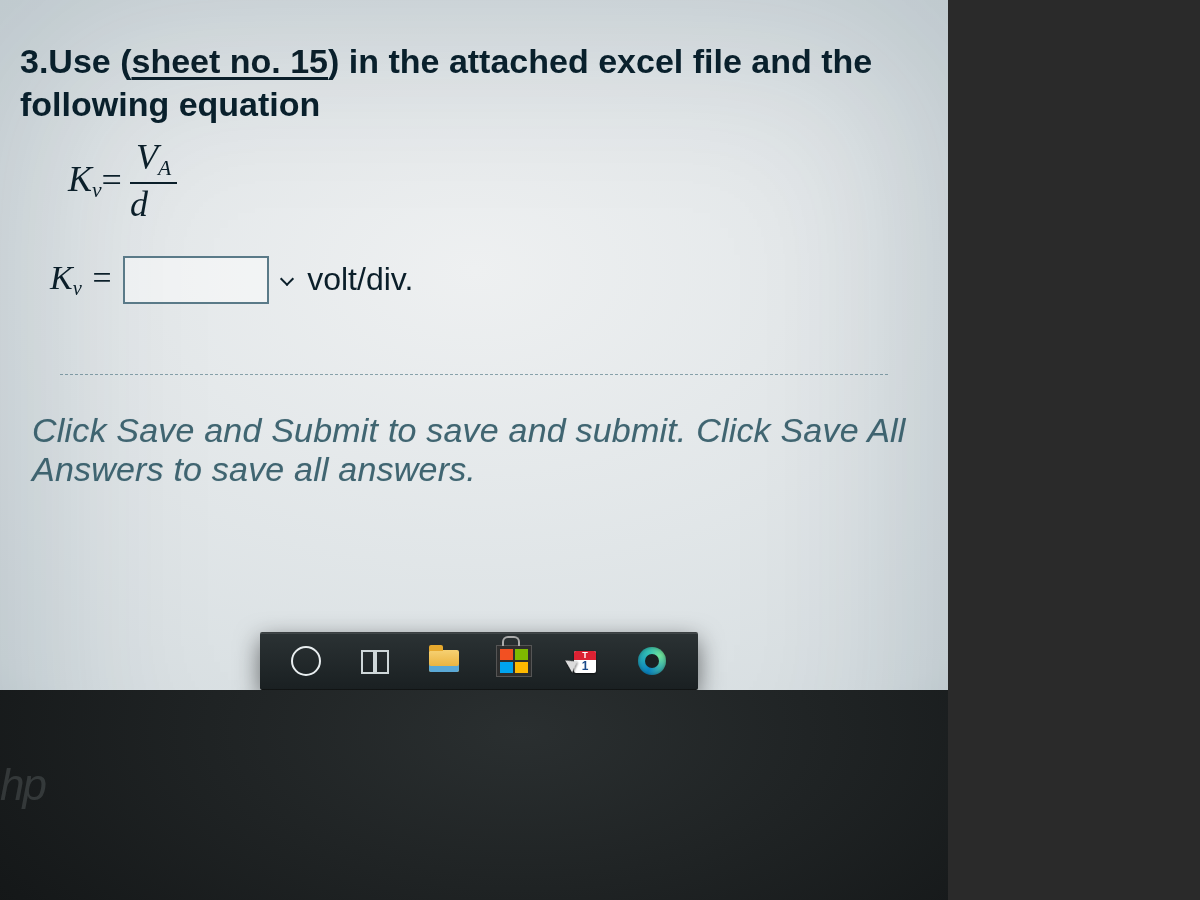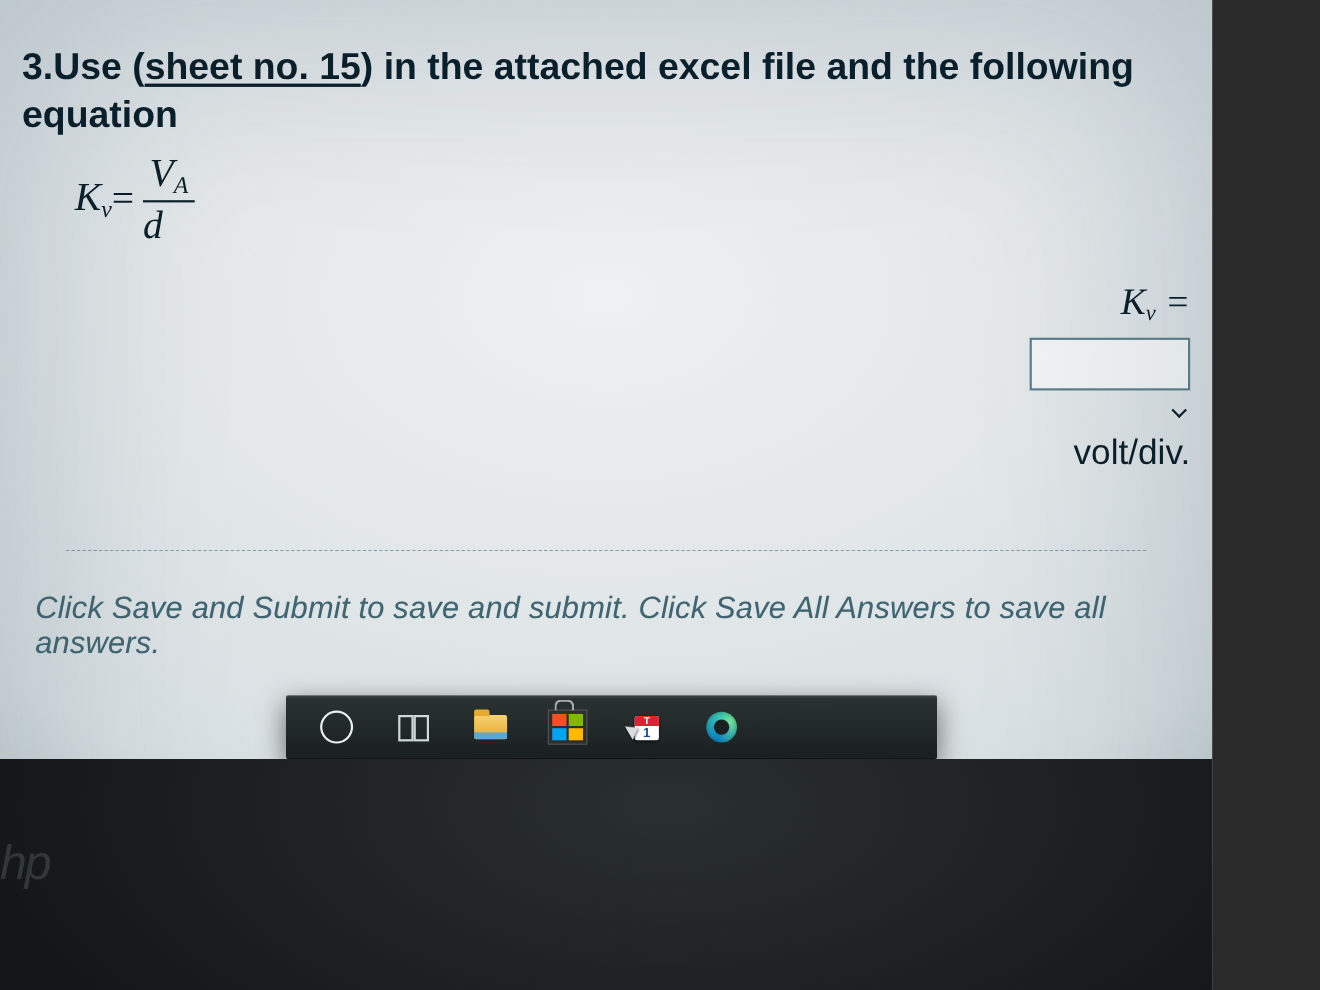--- a/index.html
+++ b/index.html
@@ -6,21 +6,21 @@
     margin: 0;
     padding: 0;
     width: 1200px;
     height: 900px;
     overflow: hidden;
     font-family: Arial, Helvetica, sans-serif;
     background: #2a2a2a;
   }
   .screen {
     position: relative;
-    width: 1102px;
+    width: 948px;
     height: 900px;
     background: radial-gradient(ellipse 1400px 900px at 50% 30%, #eef0f1 0%, #d8dfe2 55%, #a9b8bc 85%, #6e7e81 100%);
     box-shadow: inset 0 0 180px 40px rgba(0,40,60,0.15);
   }
 
   .content {
     position: absolute;
     left: 20px;
     top: 40px;
     right: 20px;
@@ -64,26 +64,25 @@
     font-weight: 400;
     color: #0b1f2a;
     margin: 22px 0 0 40px;
     line-height: 1.3;
   }
   .body-line .u { text-decoration: underline; text-underline-offset: 3px; font-style: italic; font-family: "Times New Roman", serif;}
   .body-line .k-end { font-style: italic; font-family: "Times New Roman", serif;}
 
   .answer-row {
     display: flex;
-    align-items: flex-end;
+    align-items: center;
     gap: 10px;
     margin: 34px 0 0 30px;
     font-size: 33px;
     color: #0b1f2a;
-    flex-direction: column;
   }
   .answer-row .kv {
     font-family: "Times New Roman", serif;
     font-style: italic;
     font-size: 34px;
   }
   .answer-input {
     width: 130px;
     height: 40px;
     border: 2px solid #5a7a88;
@@ -116,21 +115,21 @@
 
   .hr {
     margin: 70px 40px 0 40px;
     height: 0;
     border-top: 1.5px dashed #2a5a6a;
     opacity: 0.5;
   }
 
   .hint {
     margin: 36px 0 0 12px;
-    font-size: 28px;
+    font-size: 34px;
     font-style: italic;
     color: #2f5764;
     letter-spacing: 0.2px;
     opacity: 0.9;
   }
   .hint .save-word { text-shadow: 0 0 1px rgba(0,80,100,0.25); }
 
   
   .taskbar {
     position: absolute;

